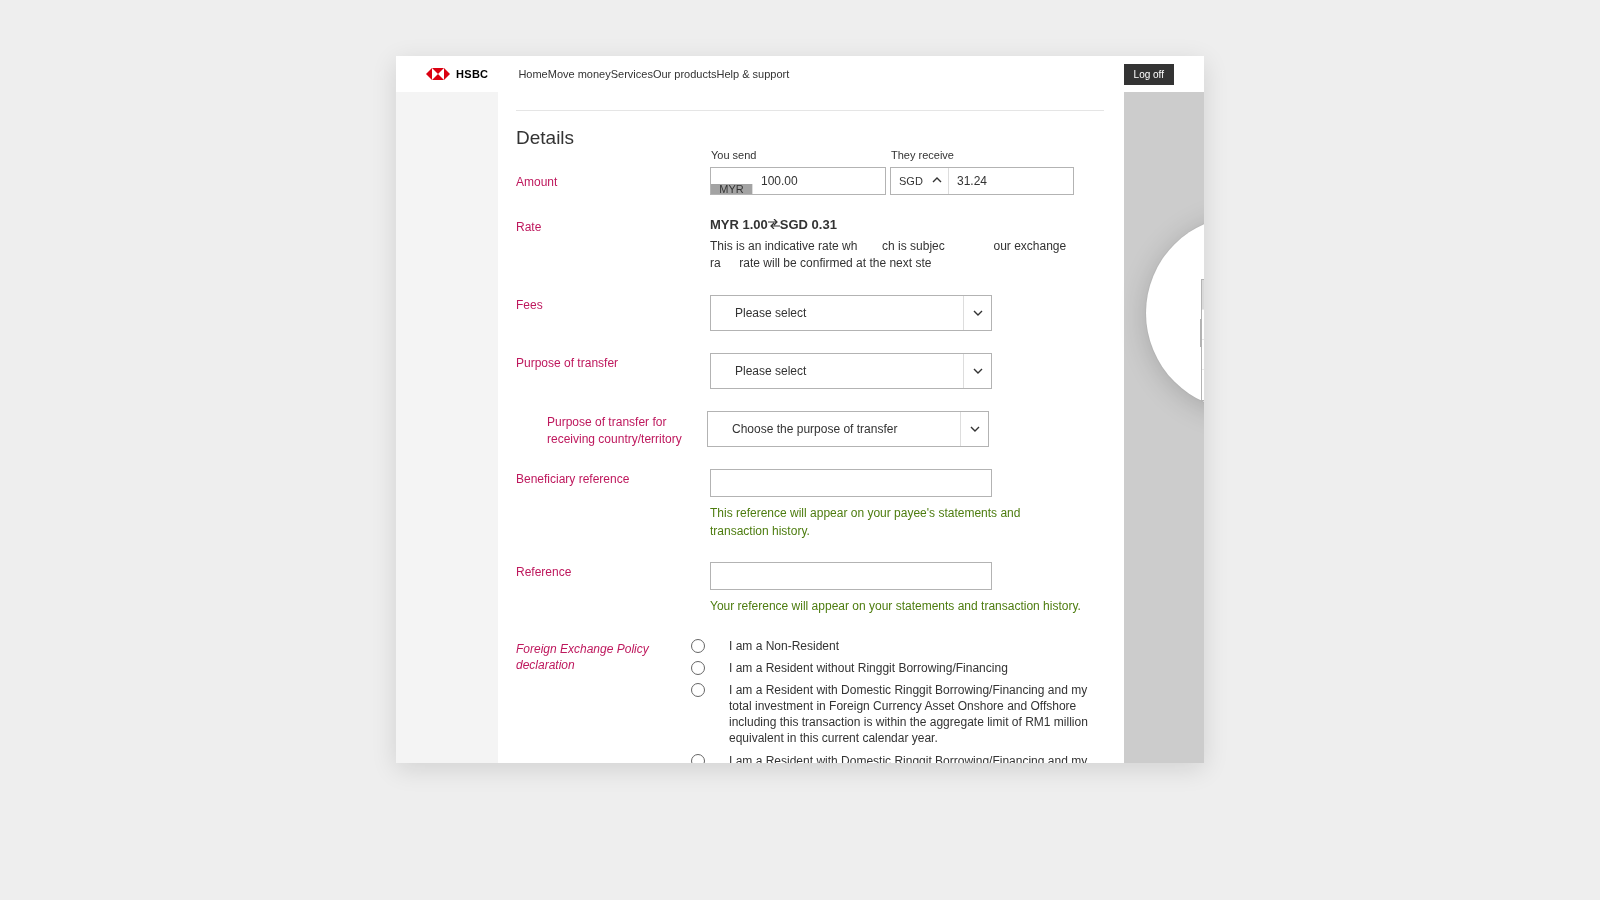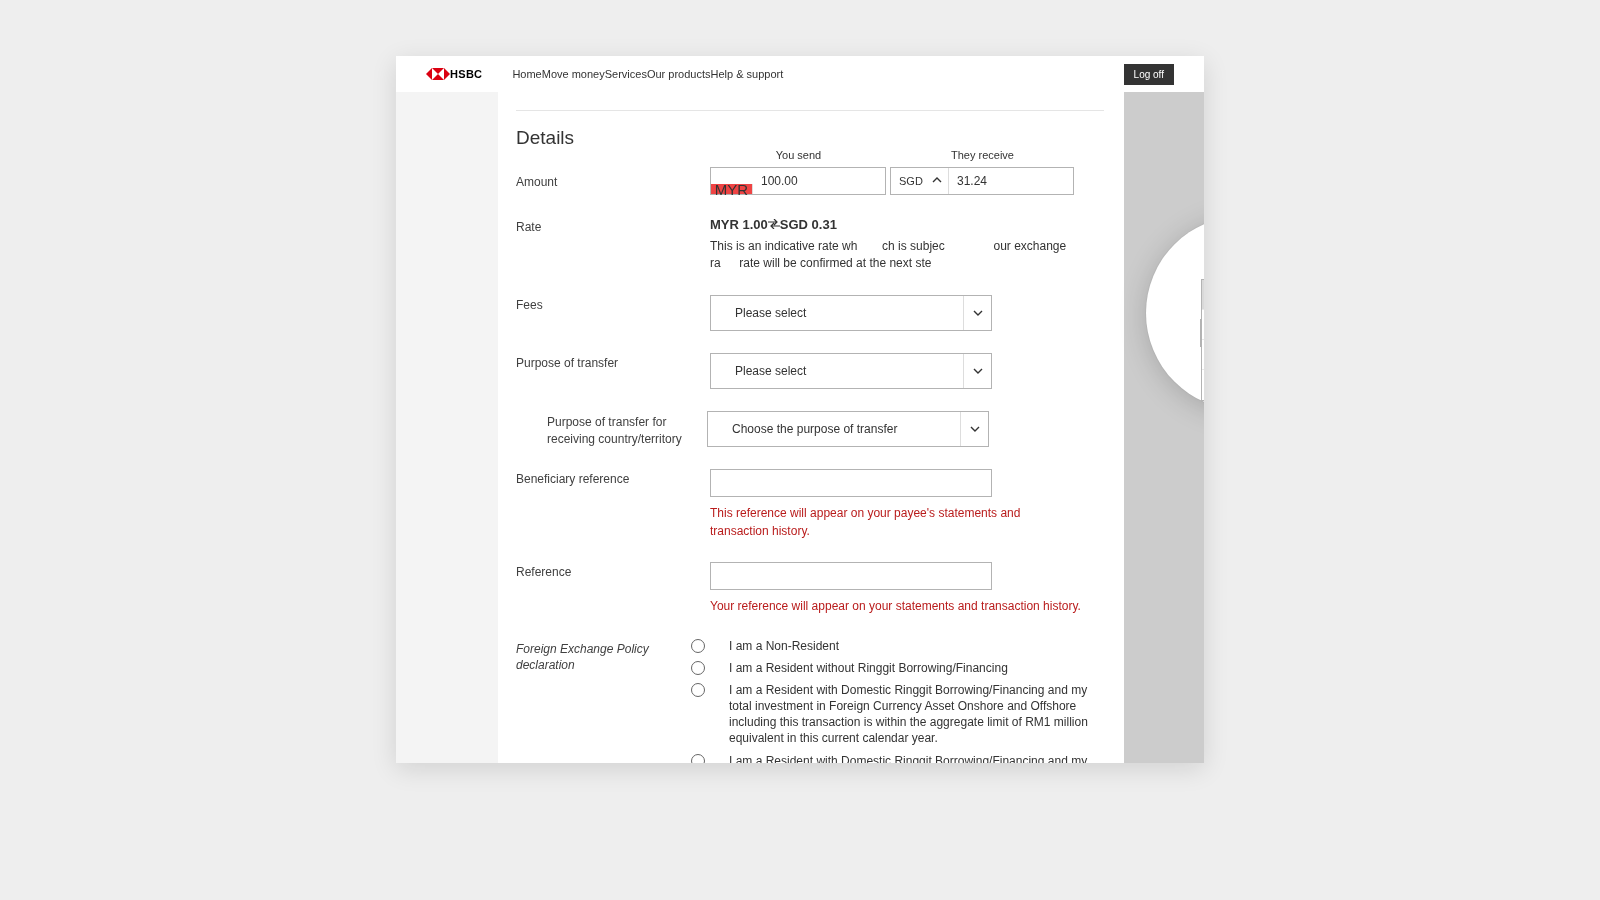--- a/index.html
+++ b/index.html
@@ -1,46 +1,46 @@
 <!DOCTYPE html>
 <html><head>
 <meta charset="utf-8">
 <style>
   * { box-sizing: border-box; margin: 0; padding: 0; }
   html, body { width: 1600px; height: 900px; background: #eeeeee; font-family: Arial, Helvetica, sans-serif; overflow: hidden; }
   .outer { width: 1600px; height: 900px; display: flex; align-items: flex-start; justify-content: center; padding-top: 56px; }
   .frame { width: 808px; height: 707px; background: #cccccc; position: relative; box-shadow: 0 6px 24px rgba(0,0,0,.12); overflow: hidden; }
   .topbar { position: absolute; left:0; right:0; top:0; height:36px; background:#fff; display:flex; align-items:center; padding:0 30px; }
-  .logo { display:flex; align-items:center; margin-right:30px; }
+  .logo { display:flex; align-items:center; gap:6px; margin-right:30px; }
   .logo-mark svg { display:block; }
   .logo-text { font-weight:bold; font-size:11px; color:#000; letter-spacing:.3px; }
   .nav { display:flex; }
   .nav a { font-size:11px; color:#333; text-decoration:none; }
   .logoff { margin-left:auto; background:#333; color:#fff; font-size:10px; padding:5px 10px; border:none; cursor:pointer; }
   .content-shell { position:absolute; left:0; right:80px; top:36px; bottom:0; background:#fff; display:flex; }
   .left-gutter { width:102px; background:#f4f4f4; }
   .main { flex:1; padding:18px 20px 0 18px; }
   .divider { height:1px; background:#e5e5e5; margin-bottom:16px; }
   .section-title { font-size:19px; color:#333; font-weight:normal; }
   .row { display:flex; align-items:flex-start; margin-bottom:22px; }
-  .row .label { width:194px; font-size:12px; color:#404040; padding-top:3px; }
+  .row .label { width:194px; font-size:12px; color:#be185d; padding-top:3px; }
   .row .field { flex:1; font-size:12px; color:#333; }
   .amount-wrap { display:flex; gap:4px; }
   .amount-col { display:flex; flex-direction:column; gap:6px; }
-  .amount-col .small-label { font-size:11px; color:#333; padding-left:1px;text-align:center; }
+  .amount-col .small-label { font-size:11px; color:#333; padding-left:1px; }
   .amount-box { display:flex; border:1px solid #b3b3b3; height:28px; }
-  .amount-box .cur { width:36px; display:flex; align-items:center; justify-content:center; font-size:15px; color:#333; border-right:1px solid #ddd; background:#ef4444;margin-top:16px; }
+  .amount-box .cur { width:36px; display:flex; align-items:center; justify-content:center; font-size:11px; color:#333; border-right:1px solid #ddd; background:#a3a3a3;margin-top:16px; }
   .amount-box input { border:none; padding:0 8px; font-size:12px; color:#333; width:120px; }
   .cur-select { display:flex; align-items:center; width:58px; border-right:1px solid #ddd; background:#fff; justify-content:space-between; padding:0 6px 0 8px; font-size:11px; color:#333; cursor:pointer; }
   .rate-line { display:flex; align-items:center; font-size:13px; font-weight:bold; color:#333; }
   .rate-desc { font-size:12px; color:#333; margin-top:6px; max-width:360px; line-height:1.45; }
   .select { position:relative; height:36px; border:1px solid #b3b3b3; display:flex; align-items:center; padding:0 24px; width:282px; font-size:12px; color:#333; cursor:pointer; }
   .select .chev { position:absolute; right:0; top:0; bottom:0; width:28px; border-left:1px solid #ddd; display:flex; align-items:center; justify-content:center; }
   .textbox { width:282px; height:28px; border:1px solid #b3b3b3; }
-  .help-text { font-size:12px; color:#b91c1c; margin-top:8px; max-width:330px; line-height:1.45; }
+  .help-text { font-size:12px; color:#4d7c0f; margin-top:8px; max-width:330px; line-height:1.45; }
   .radio-row { display:flex; align-items:flex-start; gap:24px; margin-bottom:6px; }
   .radio { width:14px; height:14px; border:1.5px solid #666; border-radius:50%; flex-shrink:0; margin-top:1px; cursor:pointer; }
   .radio-label { font-size:12px; color:#333; line-height:1.35; max-width:360px; }
 
   
   .lens { position:absolute; width:194px; height:194px; border-radius:50%; background:#fff; box-shadow:0 4px 28px rgba(0,0,0,.18), 0 0 0 1px rgba(0,0,0,.03); left:750px; top:160px; overflow:hidden; z-index:20; }
   .lens-inner { padding:22px 18px 0 18px; font-size:12px; color:#333; }
   .lens-inner .big-num { font-size:12px; color:#333; text-align:center; margin:1px 0 6px; font-weight:bold; }
   .lens-sel { margin:0 auto 0; width:86px; height:28px; border:1px solid #b3b3b3; display:flex; }
   .lens-sel .l-cur { flex:1; display:flex; align-items:center; padding-left:8px; font-size:11px; color:#333; }

